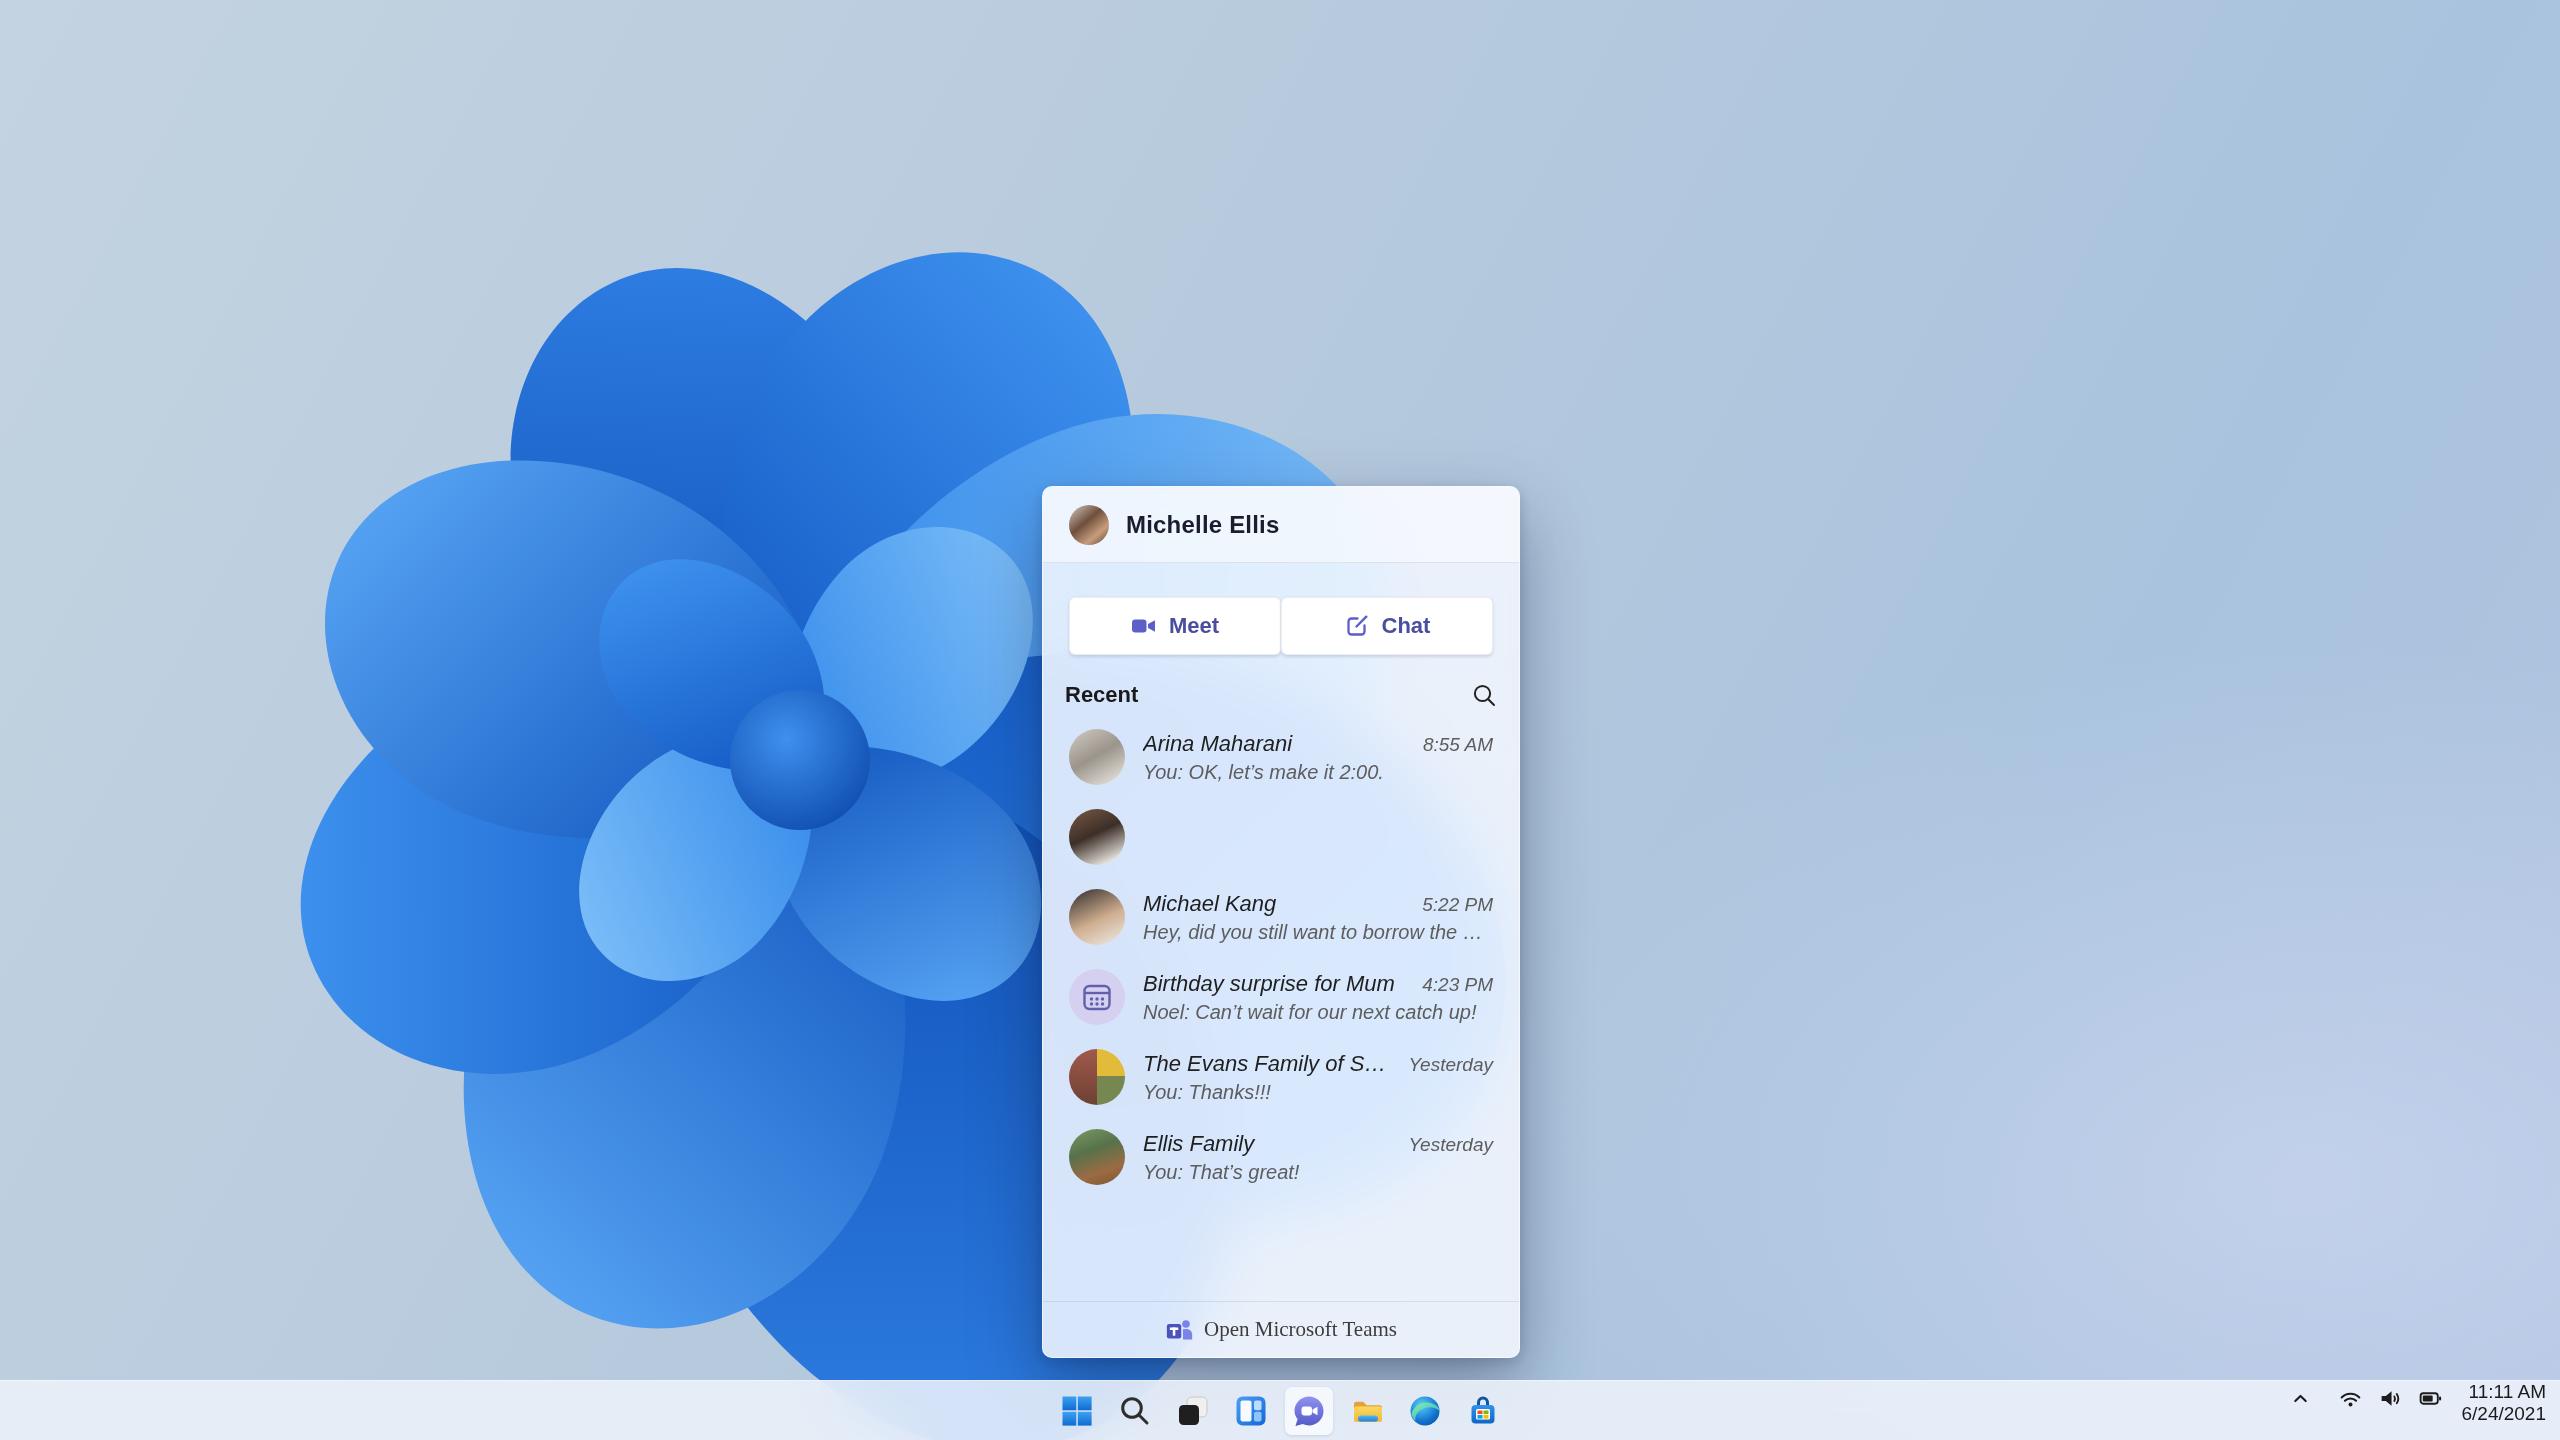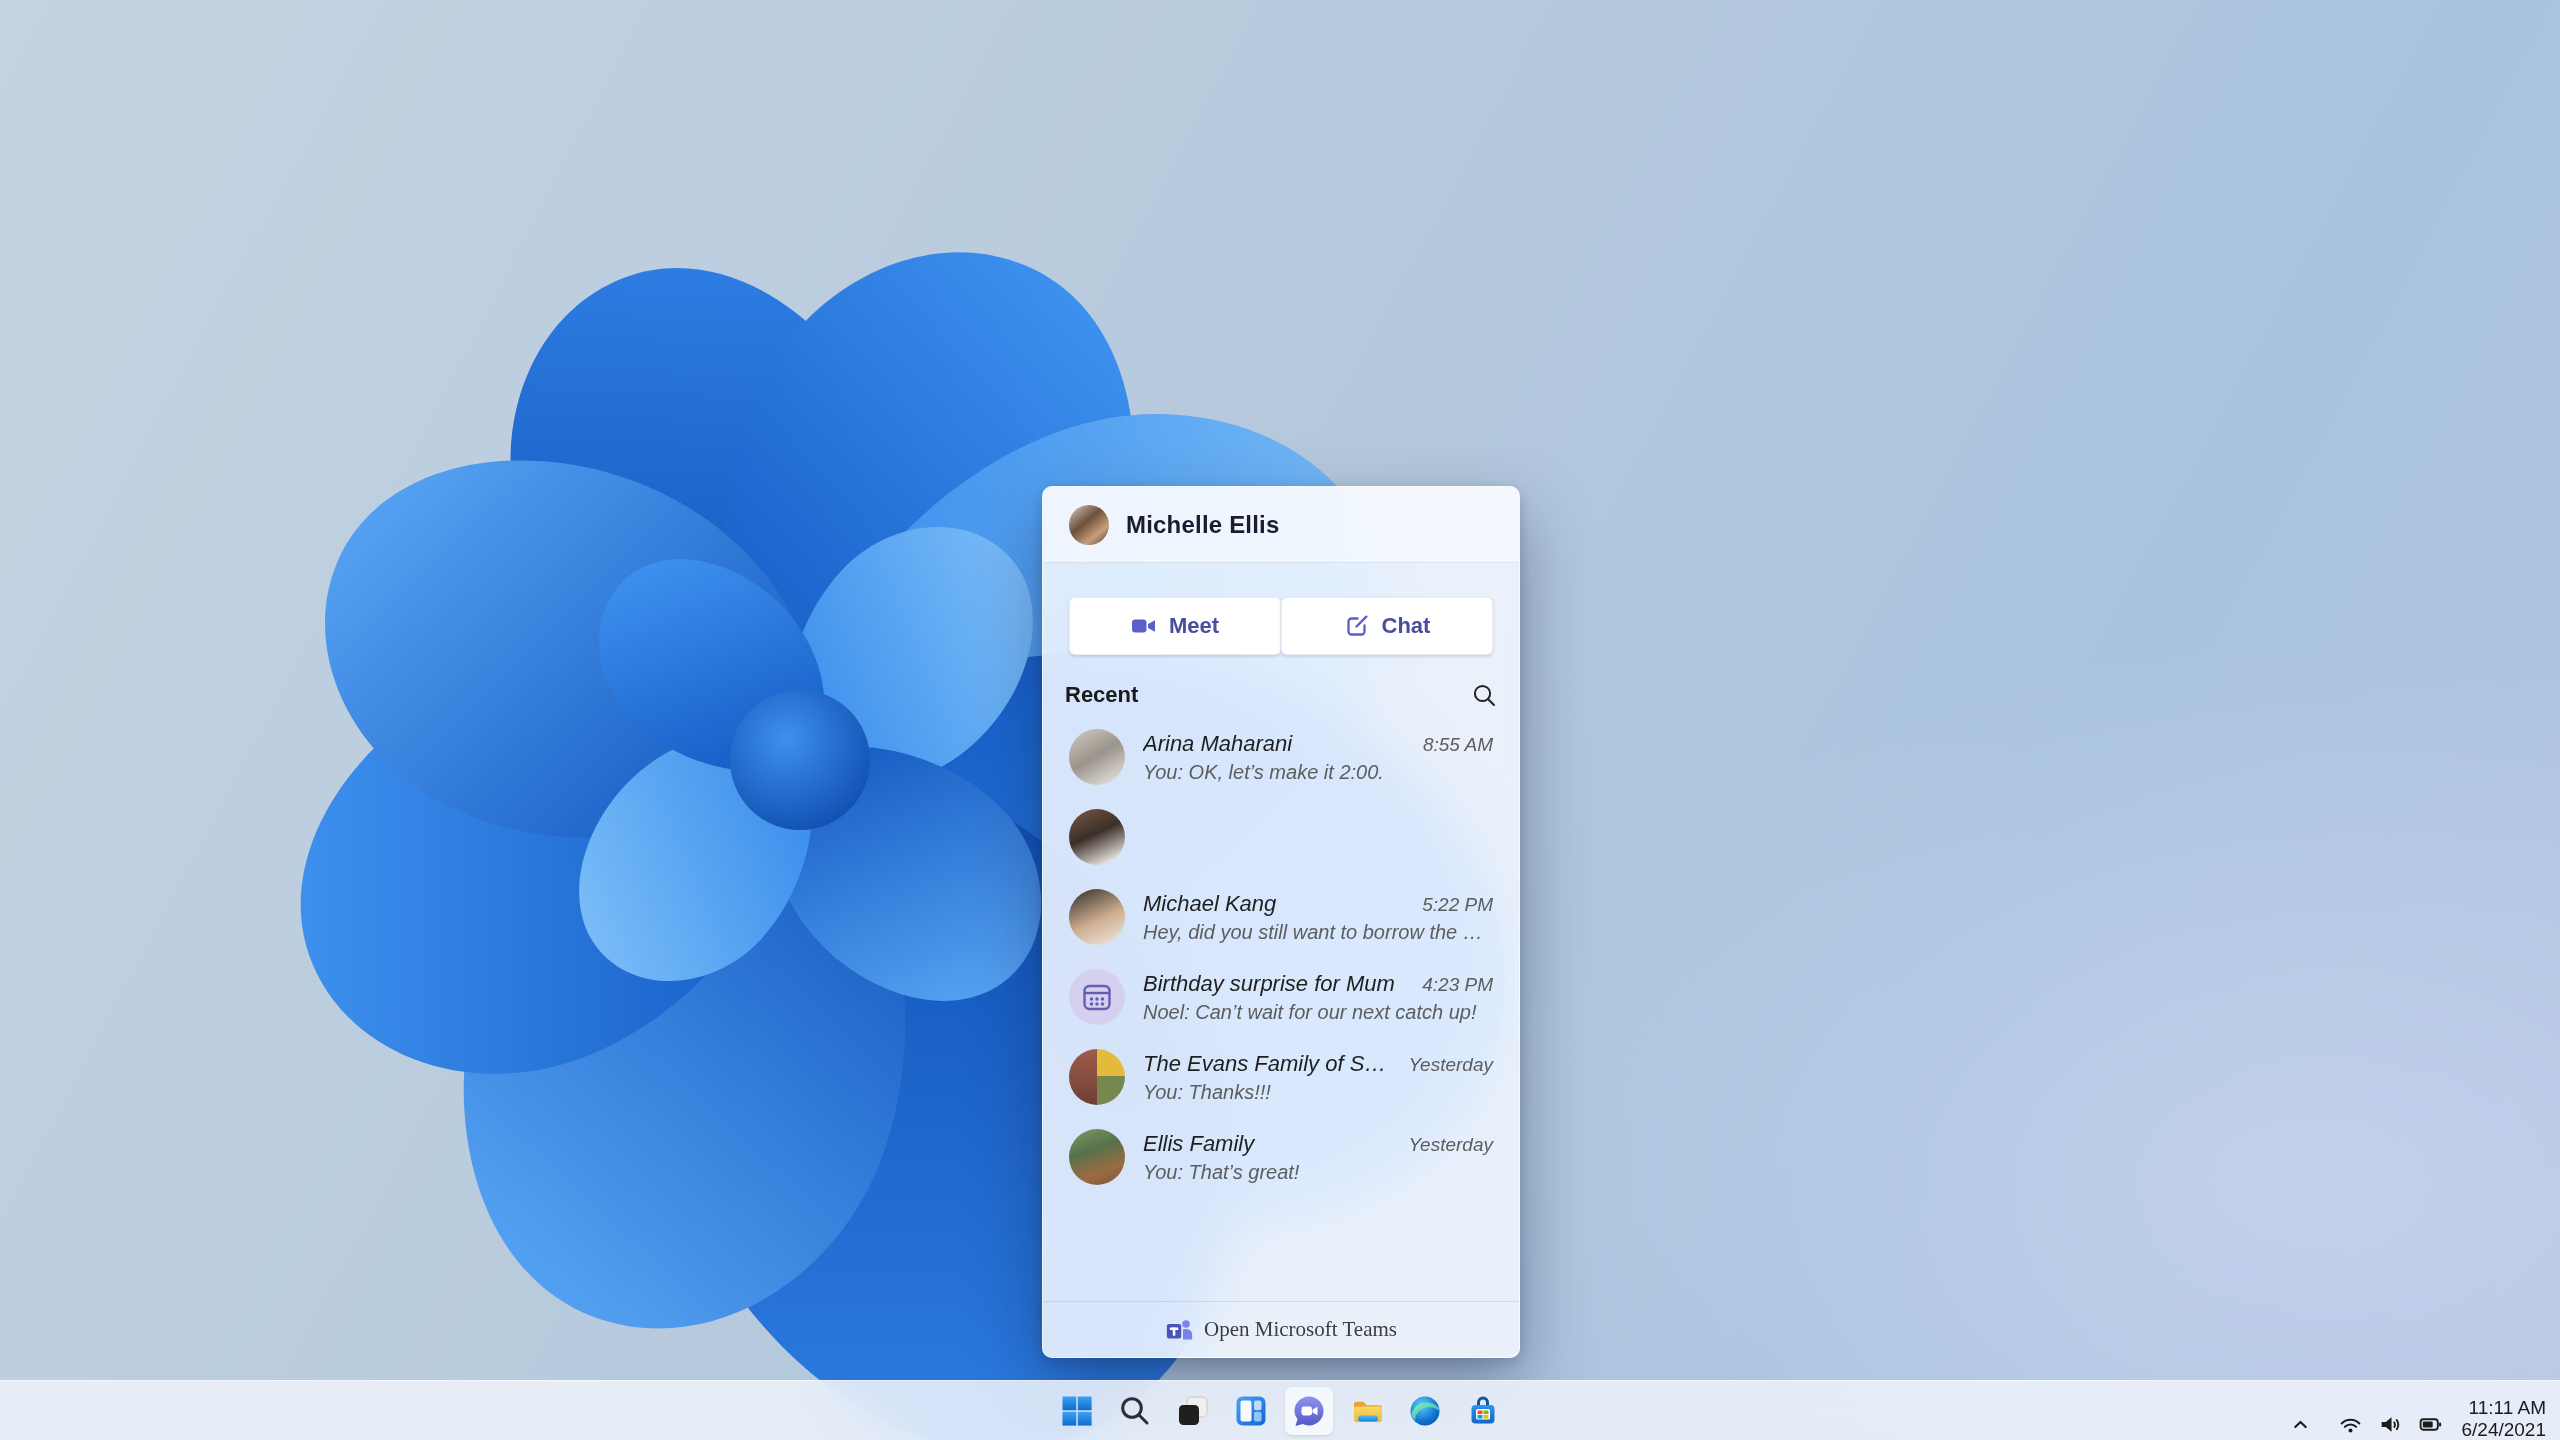--- a/index.html
+++ b/index.html
@@ -78,21 +78,21 @@
     background:rgba(236,241,250,.88); backdrop-filter:blur(22px);
     border-top:1px solid rgba(255,255,255,.45); }
   .tb-center { position:absolute; left:50%; top:6px; transform:translateX(-50%);
     display:flex; gap:10px; }
   .tb-btn { width:48px; height:48px; border:none; border-radius:7px; background:transparent;
     display:flex; align-items:center; justify-content:center; cursor:pointer; }
   .tb-btn.active { background:rgba(255,255,255,.62); box-shadow:0 1px 3px rgba(40,50,90,.14); }
   .tb-btn svg { width:34px; height:34px; }
 
   .tb-tray { position:absolute; right:14px; top:0; height:60px; display:flex;
-    align-items:flex-end; gap:6px; }
+    align-items:flex-start; gap:6px; }
   .tray-btn { width:34px; height:34px; border:none; background:transparent; cursor:pointer;
     display:flex; align-items:center; justify-content:center; border-radius:5px; }
   .tray-btn svg { width:25px; height:25px; }
   .tray-btn.chev { margin-right:10px; }
   .clock { margin-left:8px; text-align:right; font-size:19px; line-height:22px;
     color:#1b1b1b; cursor:default; }
 </style>
 </head>
 <body>
 

